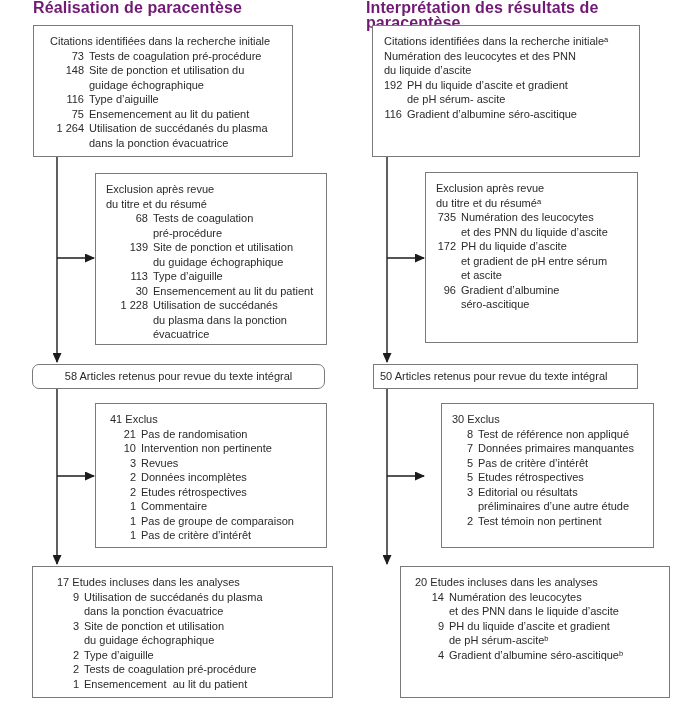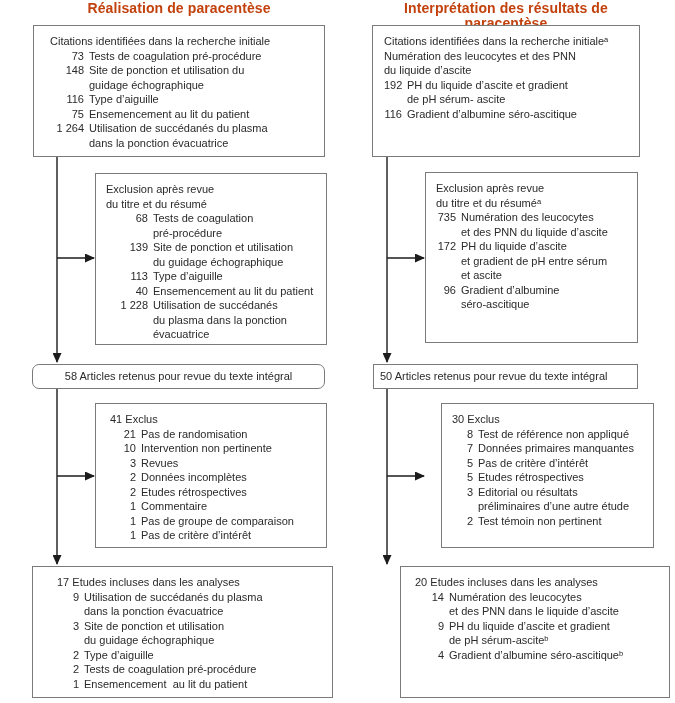--- a/index.html
+++ b/index.html
@@ -2,22 +2,22 @@
 <html><head>
 <meta charset="utf-8">
 <style>
   html,body{margin:0;padding:0;background:#ffffff;}
   .canvas{
     position:relative;width:675px;height:703px;background:#ffffff;
     font-family:"Liberation Sans","DejaVu Sans",sans-serif;
     font-size:11px;line-height:14.5px;color:#2a2a2a;overflow:hidden;
   }
   .col-title{
-    position:absolute;top:1px;text-align:center;font-weight:bold;
-    font-size:14px;color:#c2410c;letter-spacing:0.1px;
+    position:absolute;top:1px;font-weight:bold;
+    font-size:16px;color:#701a75;letter-spacing:0.1px;
   }
   .col-title.left{left:33px;width:292px;}
   .col-title.right{left:366px;width:280px;}
   .box{
     position:absolute;border:1px solid #7a7a7a;background:#ffffff;
     box-sizing:border-box;
   }
   .hdr{white-space:pre-wrap;}
   .row{display:flex;align-items:flex-start;}
   .num{flex:none;width:var(--numw,28px);text-align:right;margin-right:5px;white-space:pre;}
@@ -45,21 +45,21 @@
     <path class="wire" d="M57,157 L57,362" marker-end="url(#ah)"></path>
     <path class="wire" d="M57,258 L94,258" marker-end="url(#ah)"></path>
     <path class="wire" d="M57,389 L57,564" marker-end="url(#ah)"></path>
     <path class="wire" d="M57,476 L94,476" marker-end="url(#ah)"></path>
     <path class="wire" d="M387,157 L387,362" marker-end="url(#ah)"></path>
     <path class="wire" d="M387,258 L424,258" marker-end="url(#ah)"></path>
     <path class="wire" d="M387,389 L387,564" marker-end="url(#ah)"></path>
     <path class="wire" d="M387,476 L424,476" marker-end="url(#ah)"></path>
   </svg>
 
-  <div class="box" style="left:33px;top:25px;width:292px;height:132px;--numw:34px;padding:8px 8px 0 16px;">
+  <div class="box" style="left:33px;top:25px;width:260px;height:132px;--numw:34px;padding:8px 8px 0 16px;">
     <div class="hdr">Citations identifiées dans la recherche initiale</div>
     <div class="items">
 
         <div class="row">
           <span class="num">73</span>
           <span class="txt">Tests de coagulation pré-procédure</span>
         </div>
 
         <div class="row">
           <span class="num">148</span>
@@ -101,21 +101,21 @@
           <span class="txt">Site de ponction et utilisation
 du guidage échographique</span>
         </div>
 
         <div class="row">
           <span class="num">113</span>
           <span class="txt">Type d’aiguille</span>
         </div>
 
         <div class="row">
-          <span class="num">40</span>
+          <span class="num">30</span>
           <span class="txt">Ensemencement au lit du patient</span>
         </div>
 
         <div class="row">
           <span class="num">1 228</span>
           <span class="txt">Utilisation de succédanés
 du plasma dans la ponction
 évacuatrice</span>
         </div>
       </div>

